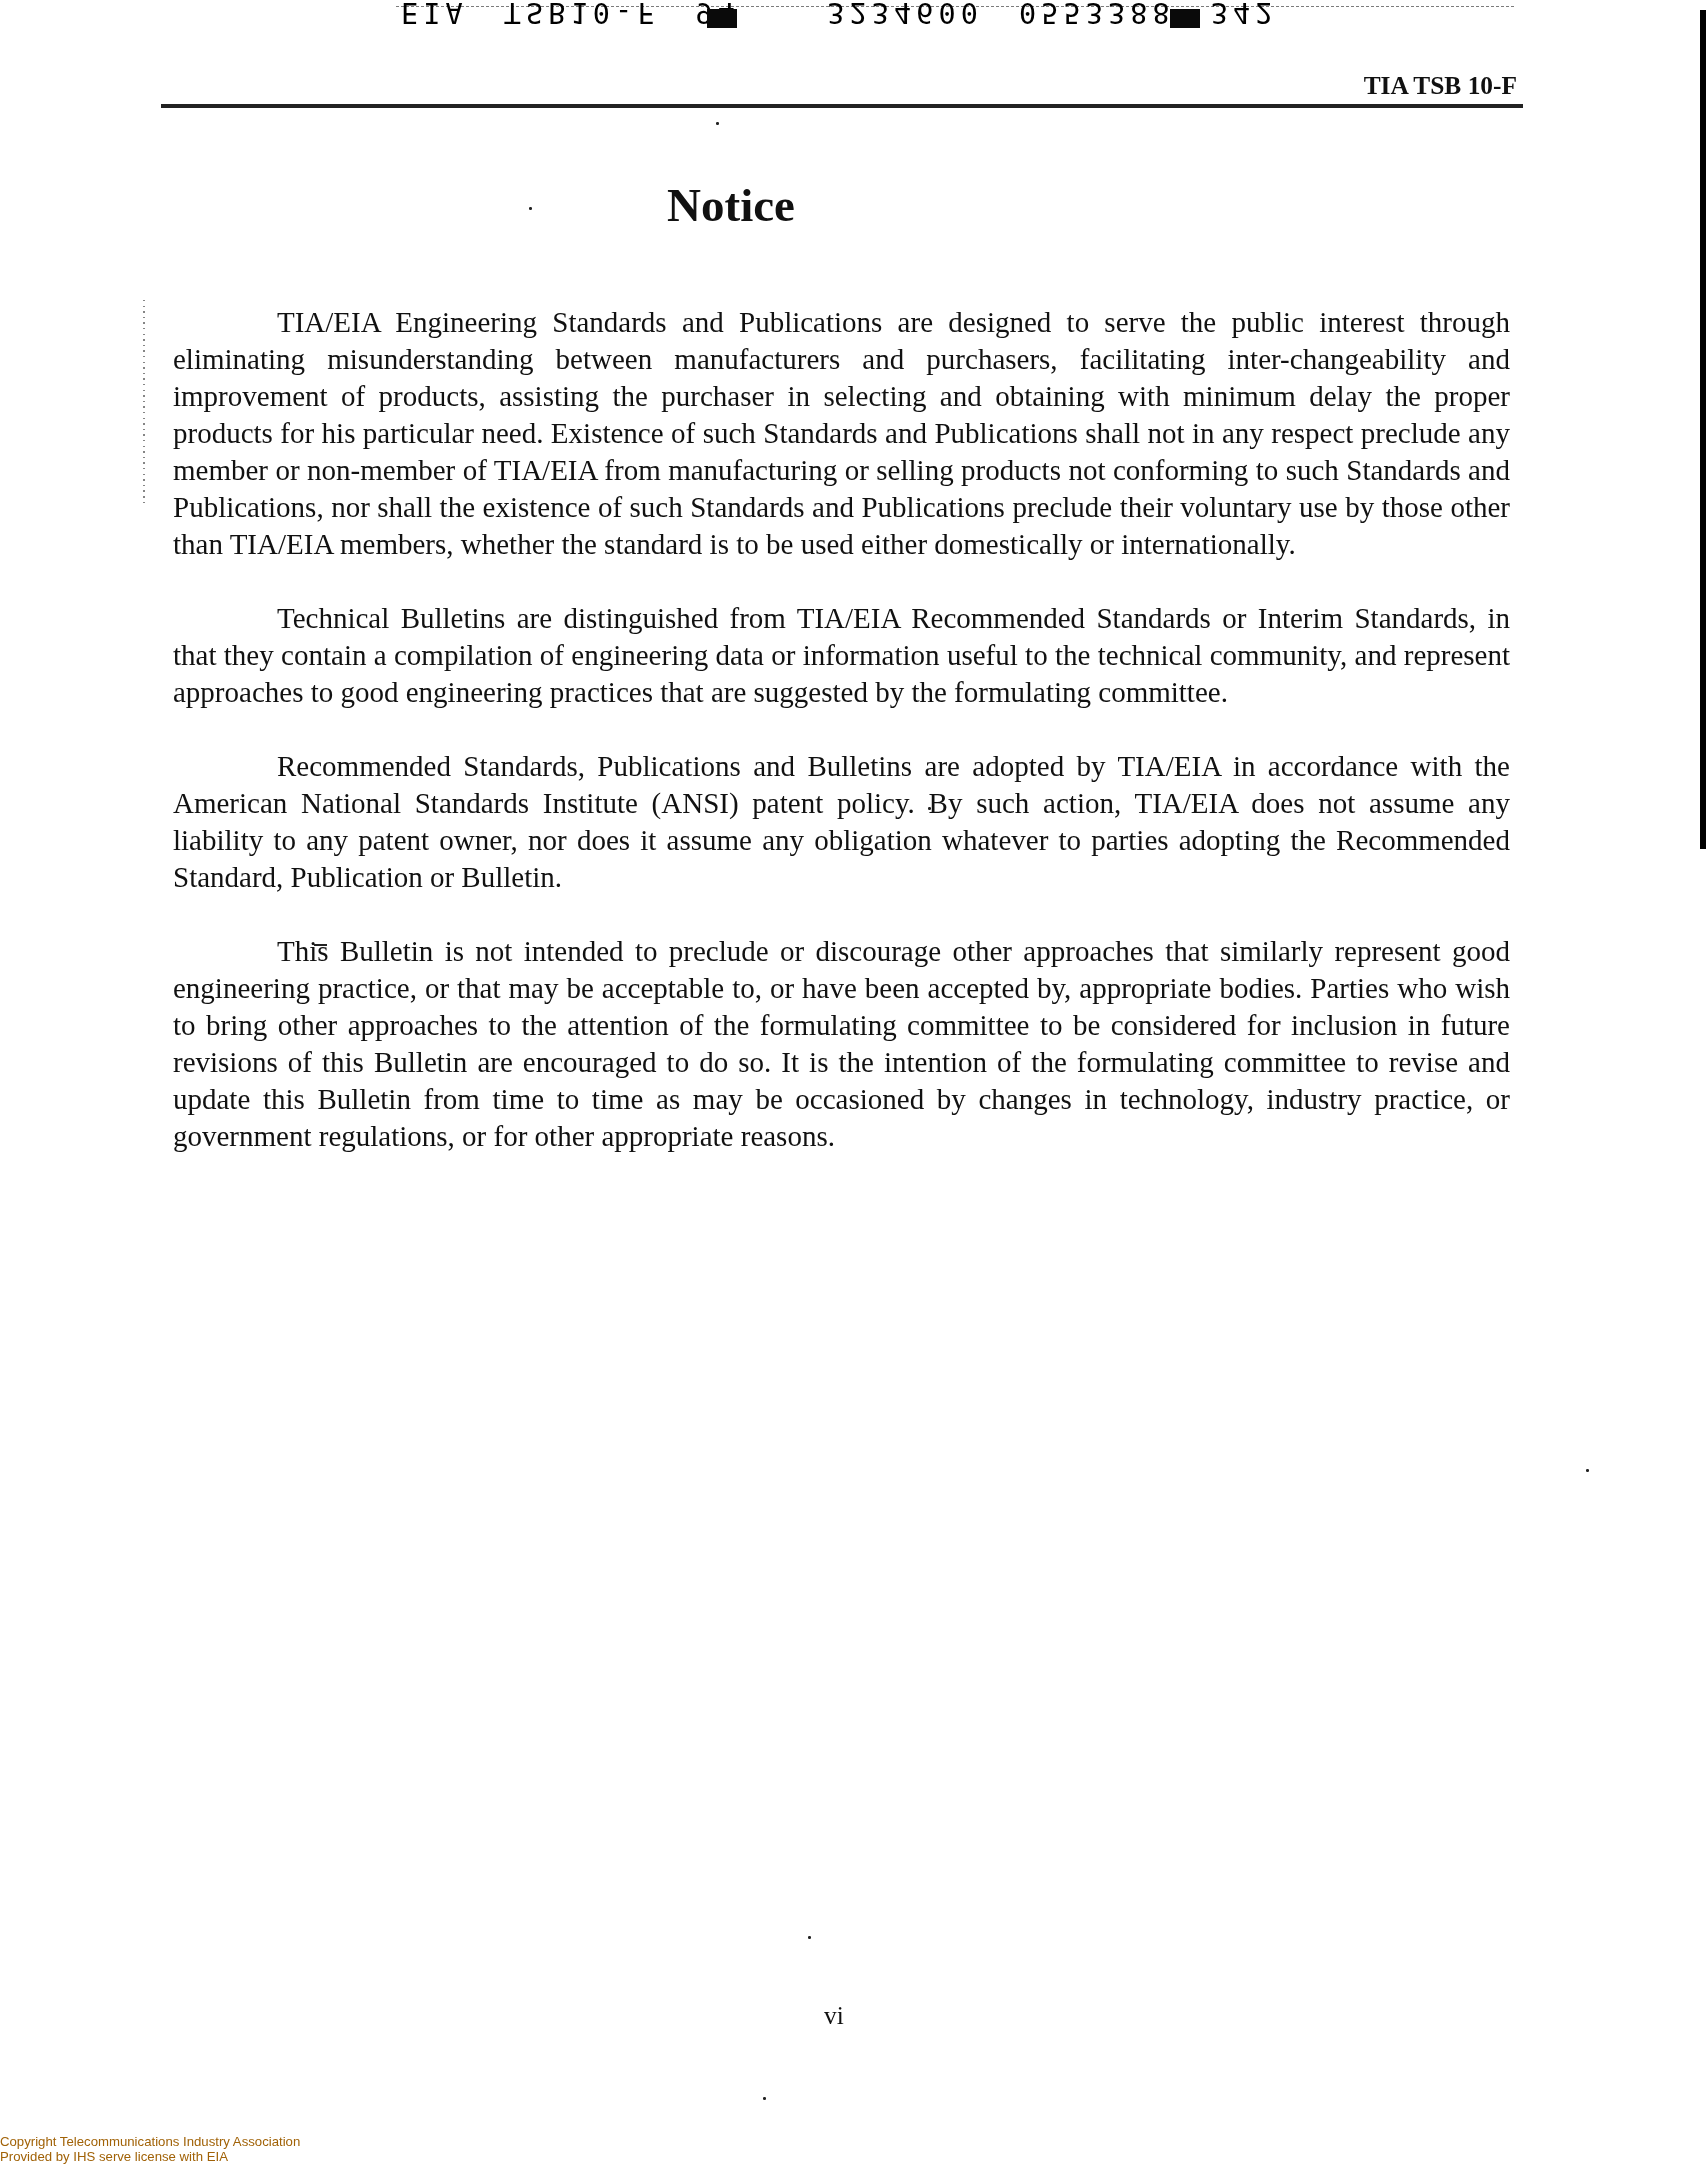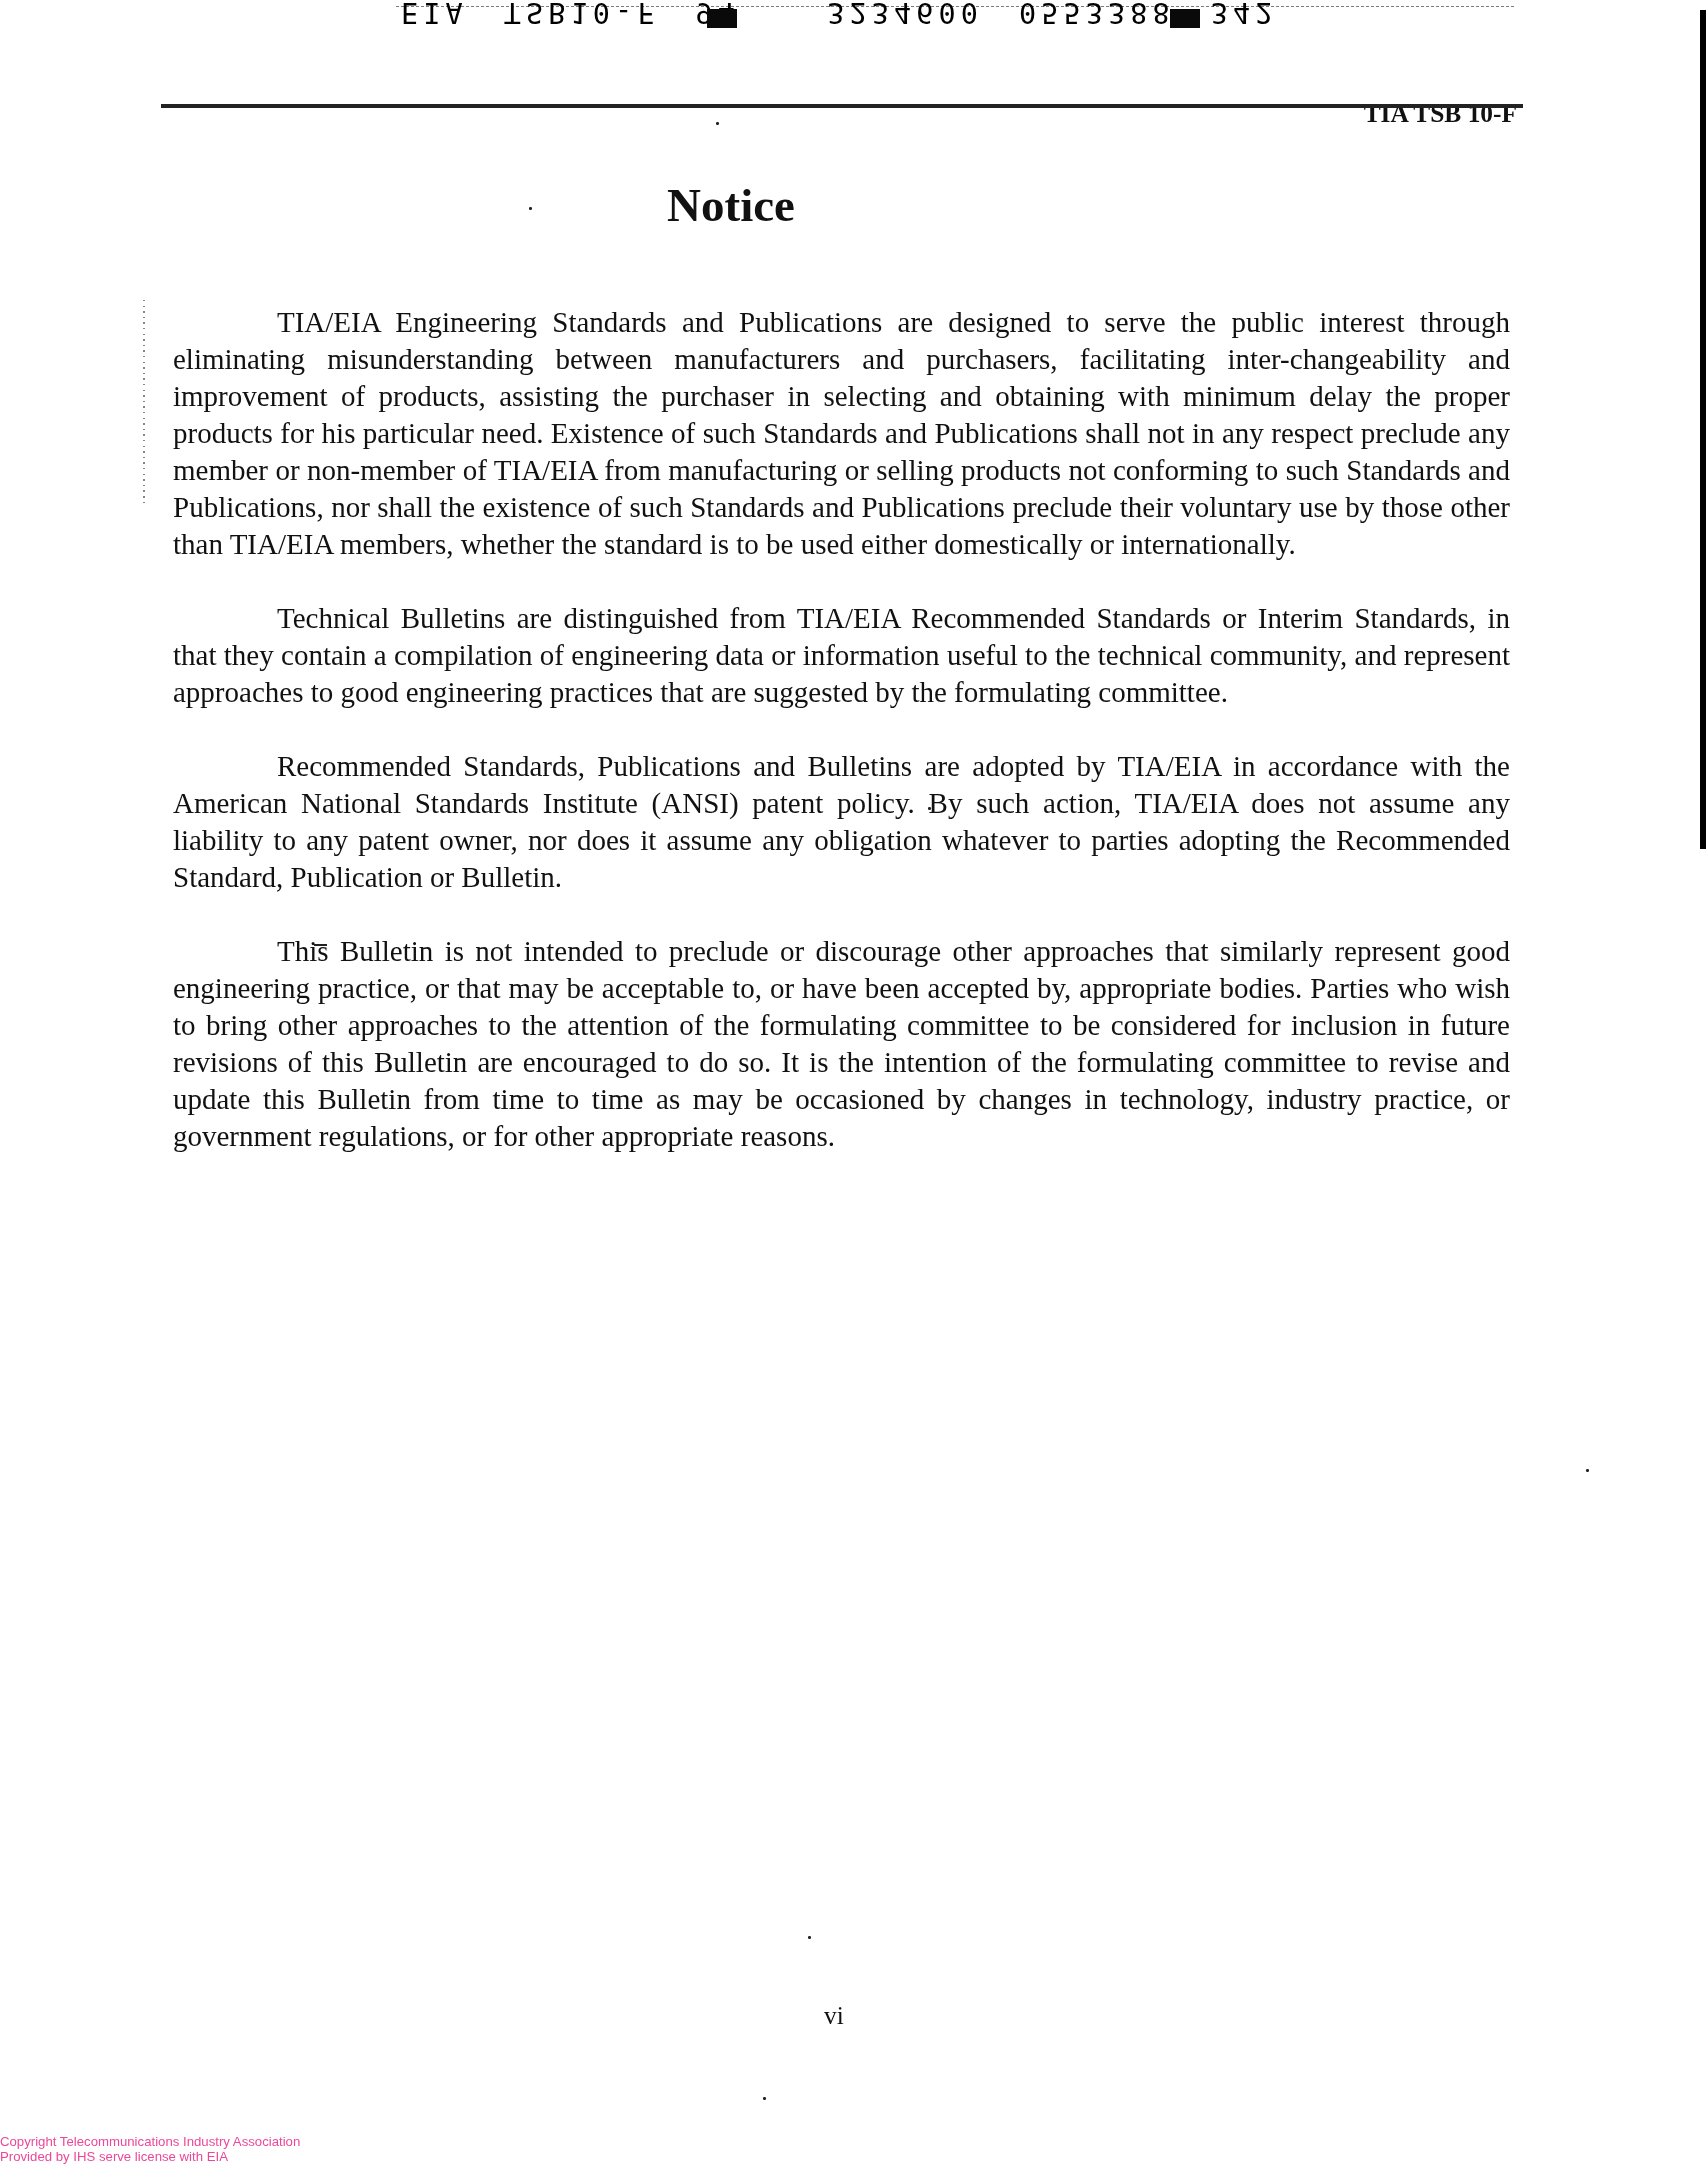--- a/index.html
+++ b/index.html
@@ -48,21 +48,20 @@
     border-top: 1.5px dashed #444;
     opacity: 0.7;
   }
   .doc-id {
     position: absolute;
     right: 190px;
     top: 71px;
     font-weight: bold;
     font-size: 25.4px;
     letter-spacing: 0px;
-    margin-top: 28px;
   }
   .header-rule {
     position: absolute;
     left: 161px;
     top: 104px;
     width: 1362px;
     height: 3.6px;
     background: #222;
   }
   .title {
@@ -98,21 +97,21 @@
     font-size: 25.4px;
     line-height: 30.5px;
   }
   .footer {
     position: absolute;
     left: 0px;
     top: 2134px;
     font-family: "Liberation Sans", "DejaVu Sans", sans-serif;
     font-size: 13.2px;
     line-height: 15.2px;
-    color: #ec4899;
+    color: #a16207;
     text-indent: -7.1px;
     padding-left: 7.1px;
   }
   .right-scan-bar {
     position: absolute;
     right: 0px;
     top: 10.2px;
     width: 7.1px;
     height: 839px;
     background: #000;

